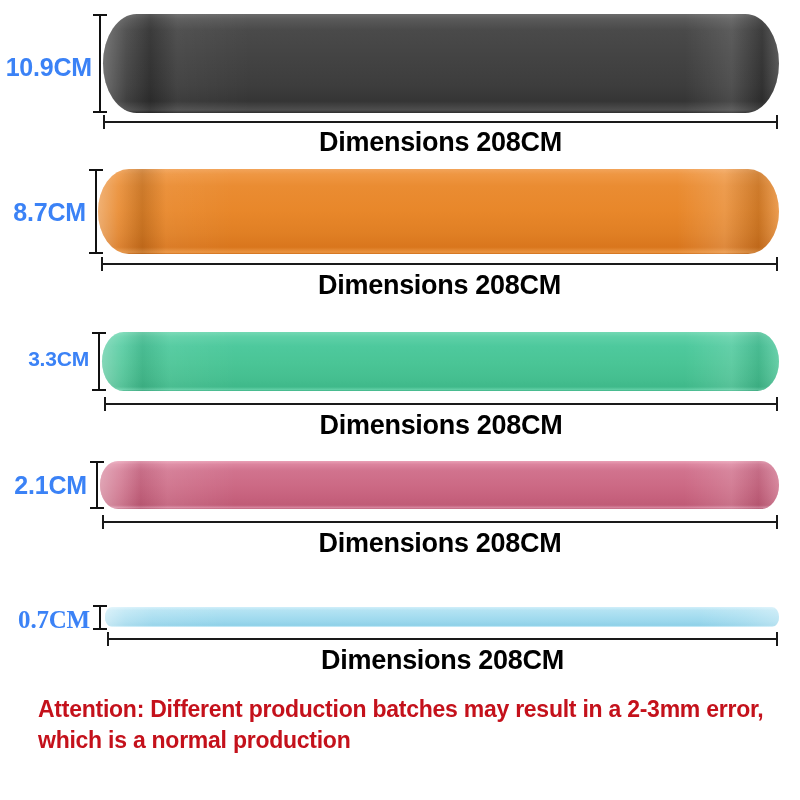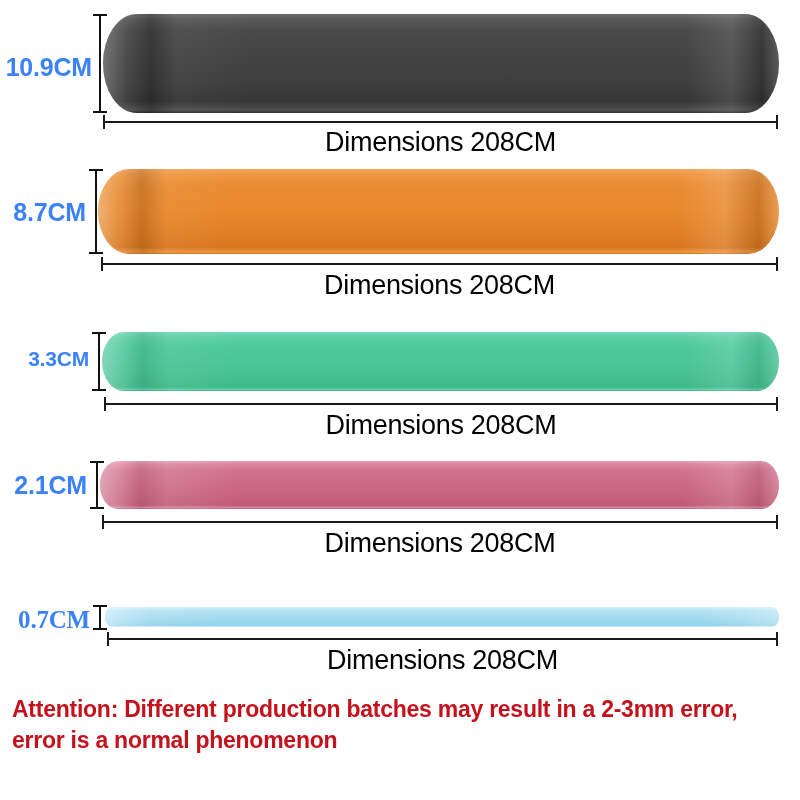--- a/index.html
+++ b/index.html
@@ -83,39 +83,39 @@
     height: 14px;
     background: #1a1a1a;
   }
   .h-dim .cap.left  { left: 0; }
   .h-dim .cap.right { right: 0; }
 
   .h-label {
     position: absolute;
     text-align: center;
     color: #000000;
-    font-weight: normal;
+    font-weight: bold;
     white-space: nowrap;
     line-height: 1;
     letter-spacing: -0.3px;
   }
 
   
   #attention-note {
     position: absolute;
     left: 12px;
     top: 694px;
     width: 780px;
     color: #c4111b;
     font-weight: bold;
     font-size: 23px;
     line-height: 1.33;
     letter-spacing: -0.25px;
   }
-  #attention-note .ln { display: block; }
+  #attention-note .ln { display: block; margin-left: 26px; }
 </style>
 </head>
 <body>
 
 <div id="diagram">
 
   <div class="band-group" style="top:0px;height:160px;">
     <div class="band" style="left:103px; top:14px; width:676px; height:99px; border-radius:34px/50px;
                 background: linear-gradient(180deg, #6b6b6b 0%, #5a5a5a 5%, #4a4a4a 16%, #434343 45%, #3d3d3d 72%, #353535 88%, #4e4e4e 97%, #2e2e2e 100%);">
       <div class="sheen" style="background: linear-gradient(90deg, rgba(255,255,255,0.26) 0%, rgba(255,255,255,0.05) 3.5%, rgba(0,0,0,0.20) 7%, rgba(255,255,255,0.04) 11%, rgba(255,255,255,0.0) 22%, rgba(255,255,255,0.0) 86%, rgba(255,255,255,0.10) 93%, rgba(0,0,0,0.18) 97.5%, rgba(255,255,255,0.12) 100%);"></div>
@@ -205,16 +205,16 @@
 
     <div class="h-dim" style="left:107px; top:48px; width:671px;">
       <div class="cap left"></div>
       <div class="cap right"></div>
     </div>
     <div class="h-label" style="left:107px; top:57px; width:671px; font-size:27px;">Dimensions 208CM</div>
   </div>
 
   <div id="attention-note">
     <span class="ln">Attention: Different production batches may result in a 2-3mm error,</span>
-    <span class="ln">error is a normal phenomenon</span>
+    <span class="ln">which is a normal production</span>
   </div>
 
 </div>
 
 </body></html>

